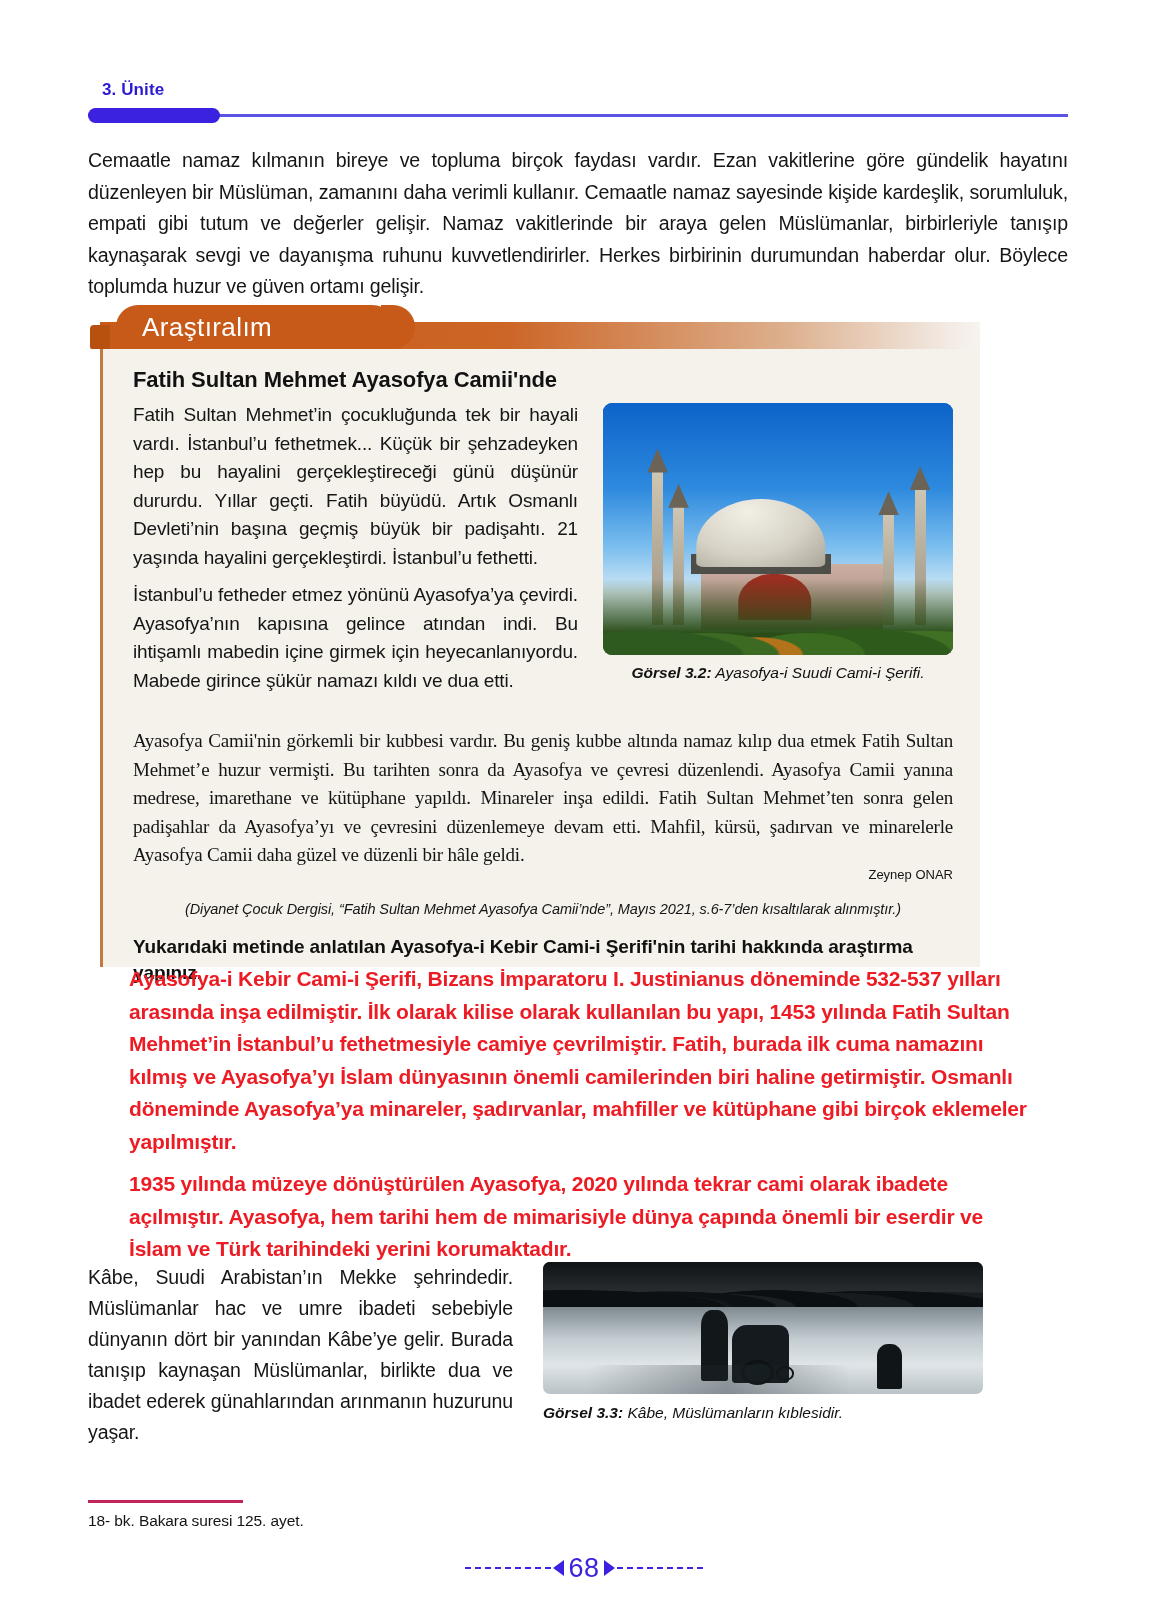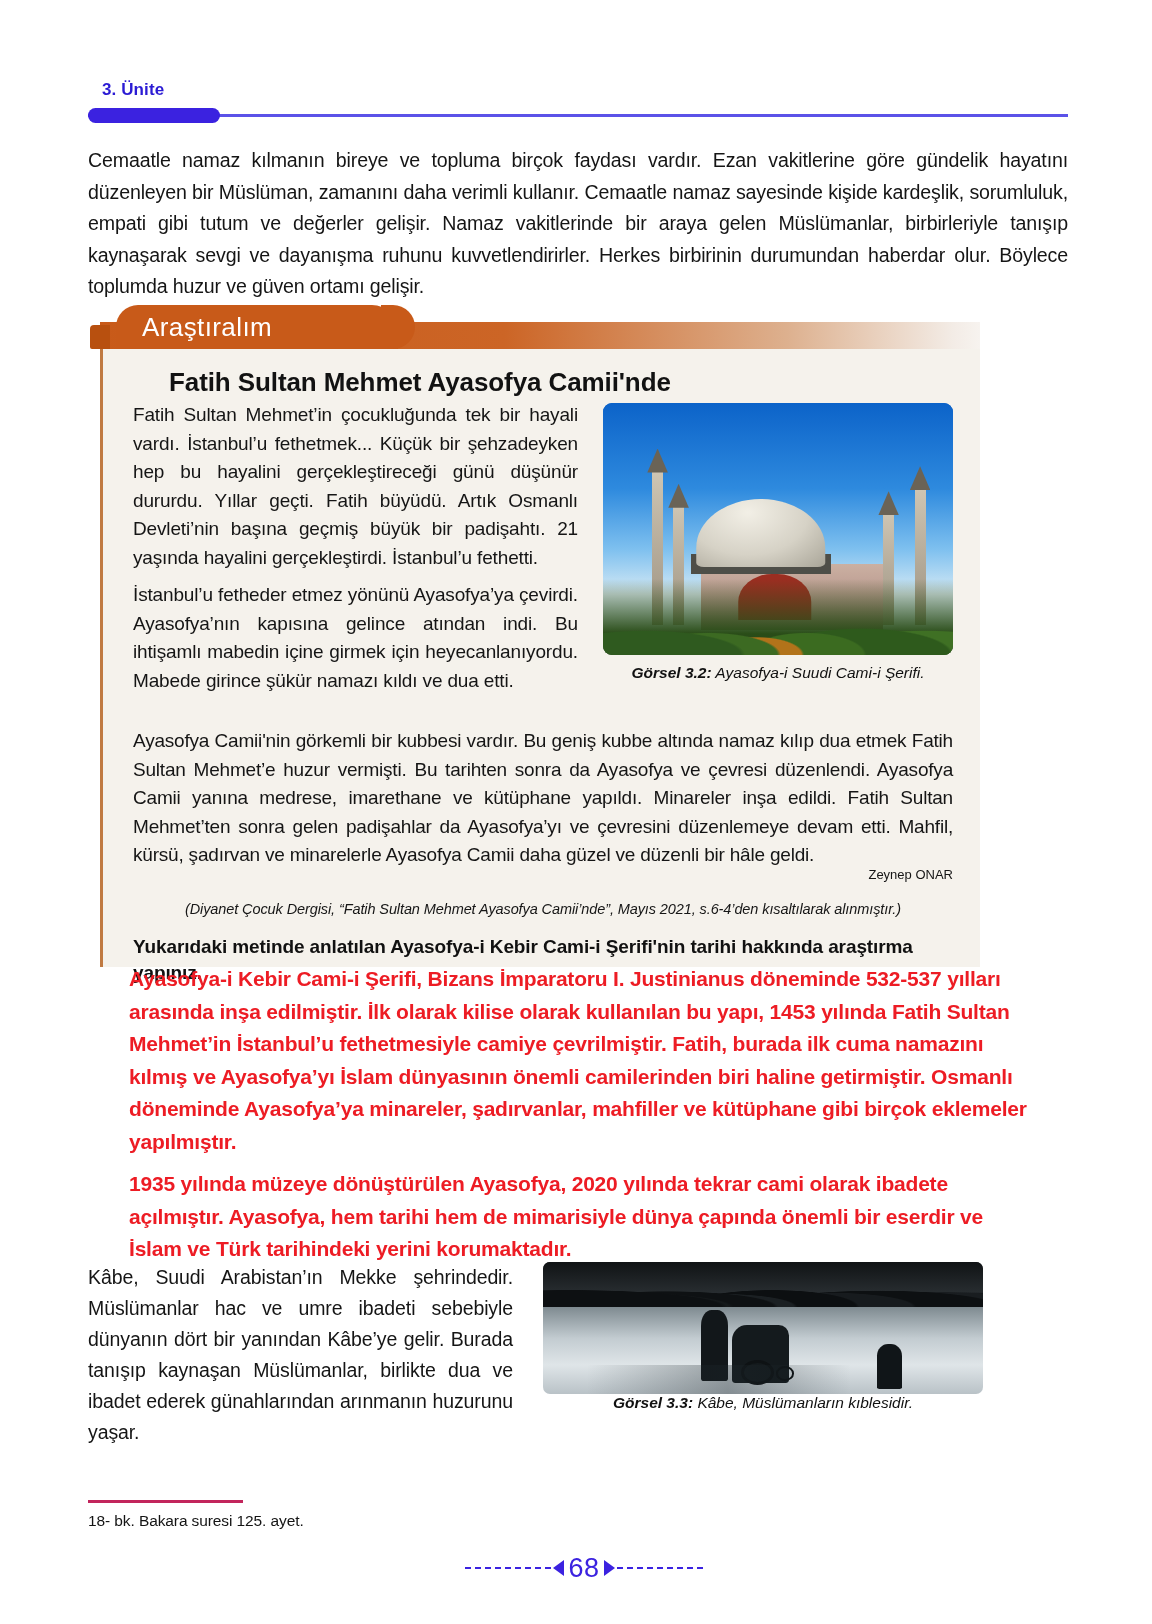--- a/index.html
+++ b/index.html
@@ -143,25 +143,24 @@
     position: absolute;
     left: 10px; top: 44px;
     width: 880px; height: 618px;
     background: #f5f2ec;
     border-left: 3px solid #c07a42;
   }
 
   .box-h3 {
     position: absolute;
     left: 30px; top: 18px;
-    font-size: 26px;
+    font-size: 22px;
     font-weight: 700;
     color: #121212;
     letter-spacing: -0.1px;
-    margin-left: 36px;
   }
 
   .col-text {
     position: absolute;
     left: 30px; top: 52px;
     width: 445px;
     font-size: 19px;
     line-height: 28.5px;
     text-align: justify;
     color: #151515;
@@ -224,20 +223,21 @@
 
   .full-text {
     position: absolute;
     left: 30px; top: 378px;
     width: 820px;
     font-size: 19px;
     line-height: 28.5px;
     text-align: justify;
     color: #151515;
     letter-spacing: -0.2px;
+    font-family: Liberation Serif, serif;
   }
   .author {
     position: absolute;
     left: 30px; top: 518px;
     width: 820px;
     text-align: right;
     font-size: 13px;
     color: #151515;
   }
   .source-note {
@@ -319,21 +319,21 @@
   .kb-wheel { position:absolute; left:45%; top:74%; width:7.5%; height:19%;
     border:3px solid #0e1214; border-radius:50%; background:transparent; }
   .kb-wheel2 { position:absolute; left:53%; top:79%; width:4%; height:11%;
     border:2px solid #0e1214; border-radius:50%; }
   .kb-fig2 { position:absolute; left:76%; top:62%; width:5.5%; height:34%;
     background:#10151820; background:#101518; border-radius: 46% 46% 10% 10% / 26% 26% 4% 4%; }
   .kb-shadow { position:absolute; left:0; bottom:0; width:100%; height:22%;
     background: linear-gradient(to right, rgba(0,0,0,0) 10%, rgba(30,40,45,.35) 42%, rgba(0,0,0,0) 70%); }
 
   .kaaba-cap {
-    text-align: center;
+    margin-top: 10px;
     font-size: 15.5px;
     font-style: italic;
     color: #111;
   }
   .kaaba-cap b { font-weight: 700; font-style: italic; }
 
   
   .fn-rule {
     position: absolute;
     left: 88px; top: 1500px;
@@ -427,21 +427,21 @@
         </div>
         <div class="fig-cap">
           <b>Görsel 3.2:</b><span> Ayasofya-i Suudi Cami-i Şerifi.</span>
         </div>
       </div>
 
       <div class="full-text">Ayasofya Camii'nin görkemli bir kubbesi vardır. Bu geniş kubbe altında namaz kılıp dua etmek Fatih Sultan Mehmet’e huzur vermişti. Bu tarihten sonra da Ayasofya ve çevresi düzenlendi. Ayasofya Camii yanına medrese, imarethane ve kütüphane yapıldı. Minareler inşa edildi. Fatih Sultan Mehmet’ten sonra gelen padişahlar da Ayasofya’yı ve çevresini düzenlemeye devam etti. Mahfil, kürsü, şadırvan ve minarelerle Ayasofya Camii daha güzel ve düzenli bir hâle geldi.</div>
 
       <div class="author">Zeynep ONAR</div>
 
-      <div class="source-note">(Diyanet Çocuk Dergisi, “Fatih Sultan Mehmet Ayasofya Camii’nde”, Mayıs 2021, s.6-4’den kısaltılarak alınmıştır.)</div>
+      <div class="source-note">(Diyanet Çocuk Dergisi, “Fatih Sultan Mehmet Ayasofya Camii’nde”, Mayıs 2021, s.6-7’den kısaltılarak alınmıştır.)</div>
 
       <div class="prompt">Yukarıdaki metinde anlatılan Ayasofya-i Kebir Cami-i Şerifi'nin tarihi hakkında araştırma yapınız.</div>
 
     </div>
   </div>
 
   <div class="answer answer-1">Ayasofya-i Kebir Cami-i Şerifi, Bizans İmparatoru I. Justinianus döneminde 532-537 yılları arasında inşa edilmiştir. İlk olarak kilise olarak kullanılan bu yapı, 1453 yılında Fatih Sultan Mehmet’in İstanbul’u fethetmesiyle camiye çevrilmiştir. Fatih, burada ilk cuma namazını kılmış ve Ayasofya’yı İslam dünyasının önemli camilerinden biri haline getirmiştir. Osmanlı döneminde Ayasofya’ya minareler, şadırvanlar, mahfiller ve kütüphane gibi birçok eklemeler yapılmıştır.</div>
   <div class="answer answer-2">1935 yılında müzeye dönüştürülen Ayasofya, 2020 yılında tekrar cami olarak ibadete açılmıştır. Ayasofya, hem tarihi hem de mimarisiyle dünya çapında önemli bir eserdir ve İslam ve Türk tarihindeki yerini korumaktadır.</div>
 
   <div class="kaaba-text">Kâbe, Suudi Arabistan’ın Mekke şehrindedir. Müslümanlar hac ve umre ibadeti sebebiyle dünyanın dört bir yanından Kâbe’ye gelir. Burada tanışıp kaynaşan Müslümanlar, birlikte dua ve ibadet ederek günahlarından arınmanın huzurunu yaşar.</div>

